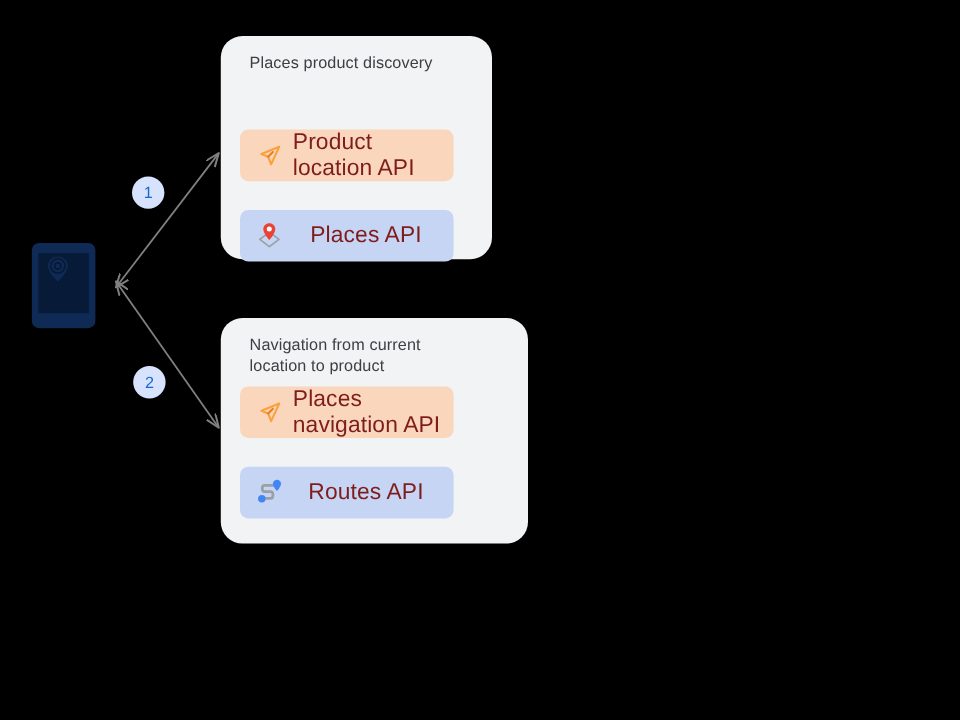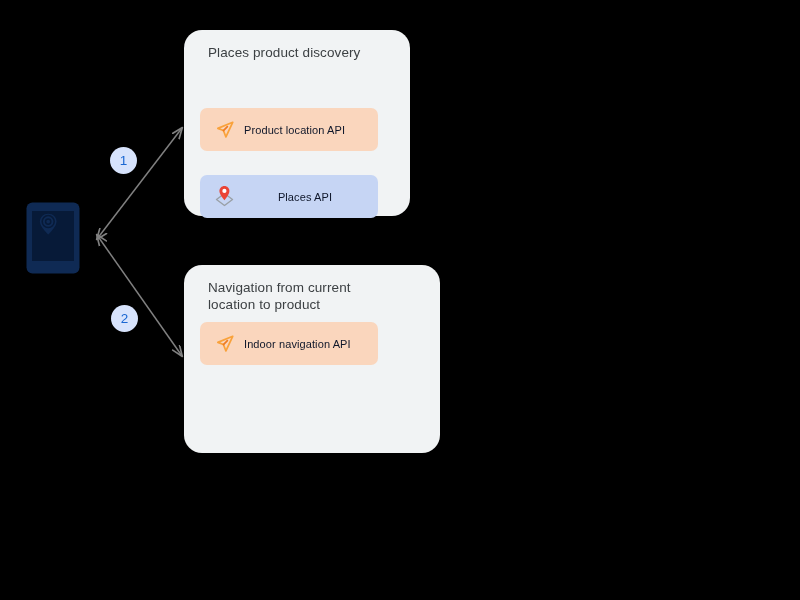--- a/index.html
+++ b/index.html
@@ -82,22 +82,22 @@
     height: 30px;
     margin-left: 8px;
     flex: 0 0 auto;
     display: flex;
     align-items: center;
     justify-content: center;
   }
   .pill-label {
     flex: 1 1 auto;
     text-align: center;
-    font-size: 11px;
-    color: #0f172a;
+    font-size: 19px;
+    color: #7f1d1d;
     letter-spacing: 0.1px;
     padding-right: 10px;
   }
   .pill-label.left-align {
     text-align: left;
     padding-left: 2px;
     padding-right: 4px;
   }
 
   
@@ -192,18 +192,30 @@
     <div class="card-title">Navigation from current
 location to product</div>
 
     <div class="pill pill-orange c2-pill-a">
       <span class="pill-icon">
         <svg width="22" height="22" viewBox="0 0 24 24" xmlns="http://www.w3.org/2000/svg">
           <path d="M20.4,3.6 L4.2,10.2 L10.3,12.6 L13.0,19.6 Z" fill="none" stroke="#f9a23b" stroke-width="1.9" stroke-linejoin="round" stroke-linecap="round"></path>
           <path d="M10.3,12.6 L14.6,8.3" fill="none" stroke="#ef7b22" stroke-width="1.9" stroke-linecap="round"></path>
         </svg>
       </span>
-      <span class="pill-label left-align">Indoor navigation API</span>
-    </div>
-
+      <span class="pill-label left-align">Places navigation API</span>
+    </div>
+
+    <div class="pill pill-blue c2-pill-b">
+      <span class="pill-icon">
+        <svg width="28" height="26" viewBox="0 0 28 26" xmlns="http://www.w3.org/2000/svg">
+          <path d="M18.5,6.5 L9.5,6.5 C6.9,6.5 6.9,11.6 9.5,11.6
+                   L14.5,11.6 C17.1,11.6 17.1,17.4 14.5,17.4 L6.5,17.4" fill="none" stroke="#9aa0a6" stroke-width="2.3" stroke-linecap="round" stroke-linejoin="round"></path>
+          <path d="M19.8,1.8 C17.9,1.8 16.4,3.3 16.4,5.1 C16.4,7.5 19.8,11.2 19.8,11.2
+                   C19.8,11.2 23.2,7.5 23.2,5.1 C23.2,3.3 21.7,1.8 19.8,1.8 Z" fill="#4285f4"></path>
+          <circle cx="7.2" cy="17.6" r="3.1" fill="#4285f4"></circle>
+        </svg>
+      </span>
+      <span class="pill-label">Routes API</span>
+    </div>
   </div>
 
 </div>
 
 </body></html>

